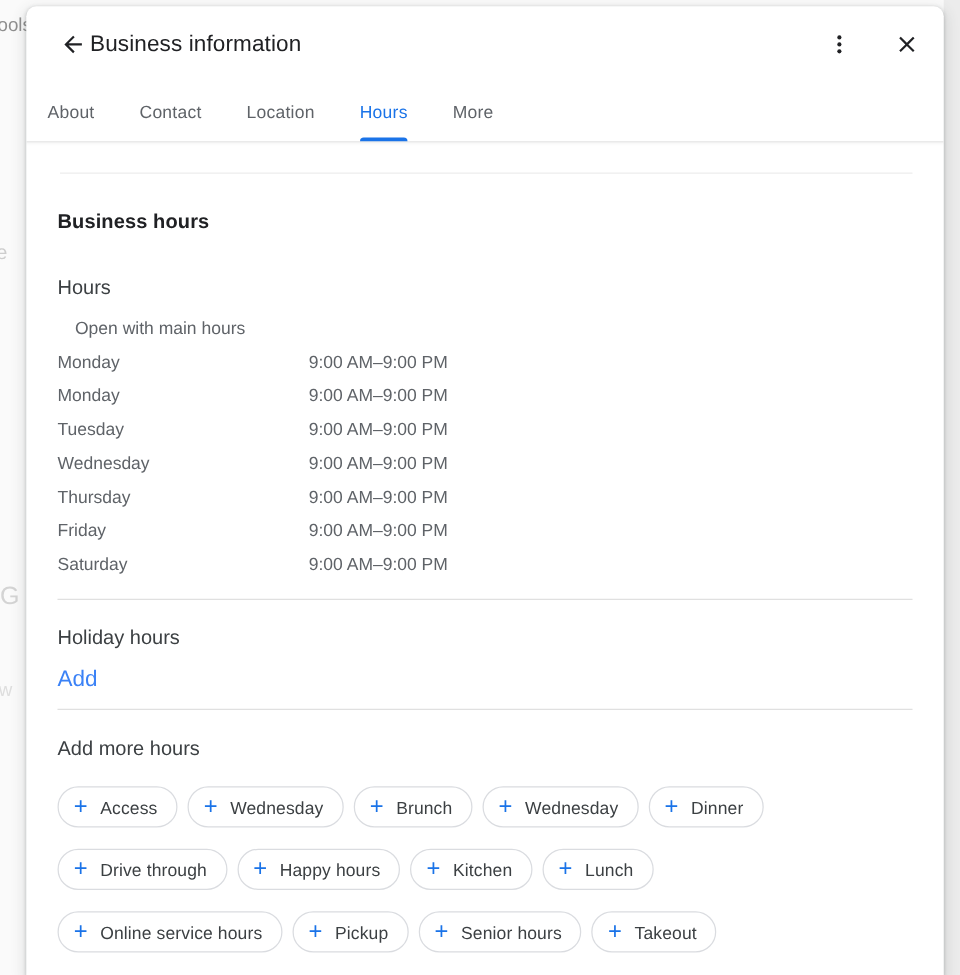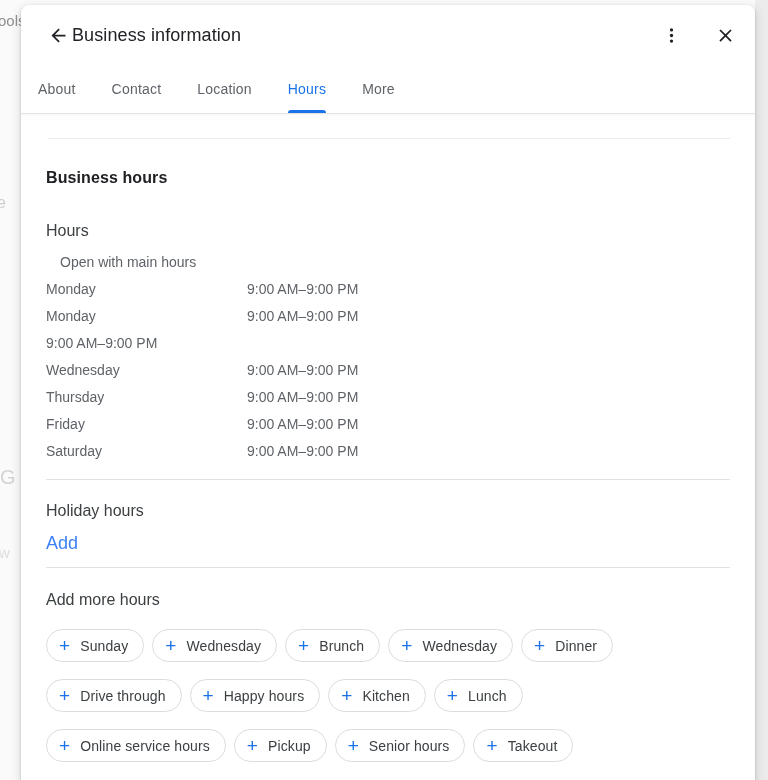--- a/index.html
+++ b/index.html
@@ -147,20 +147,21 @@
     <div class="days" id="days">
         <div class="day-row">
           <span>Monday</span>
           <span>9:00 AM–9:00 PM</span>
         </div>
         <div class="day-row">
           <span>Monday</span>
           <span>9:00 AM–9:00 PM</span>
         </div>
         <div class="day-row">
+          <span>Tuesday</span>
           <span>9:00 AM–9:00 PM</span>
         </div>
         <div class="day-row">
           <span>Wednesday</span>
           <span>9:00 AM–9:00 PM</span>
         </div>
         <div class="day-row">
           <span>Thursday</span>
           <span>9:00 AM–9:00 PM</span>
         </div>
@@ -179,21 +180,21 @@
     <div class="section-title st-holiday">Holiday hours</div>
     <div class="add-link">Add</div>
 
     <div class="divider div-2"></div>
 
     <div class="section-title st-addmore">Add more hours</div>
     <div class="chip-rows" id="chip-rows">
         <div class="chip-row">
           <button class="chip">
             <span class="plus">+</span>
-            <span>Sunday</span>
+            <span>Access</span>
           </button>
           <button class="chip">
             <span class="plus">+</span>
             <span>Wednesday</span>
           </button>
           <button class="chip">
             <span class="plus">+</span>
             <span>Brunch</span>
           </button>
           <button class="chip">

